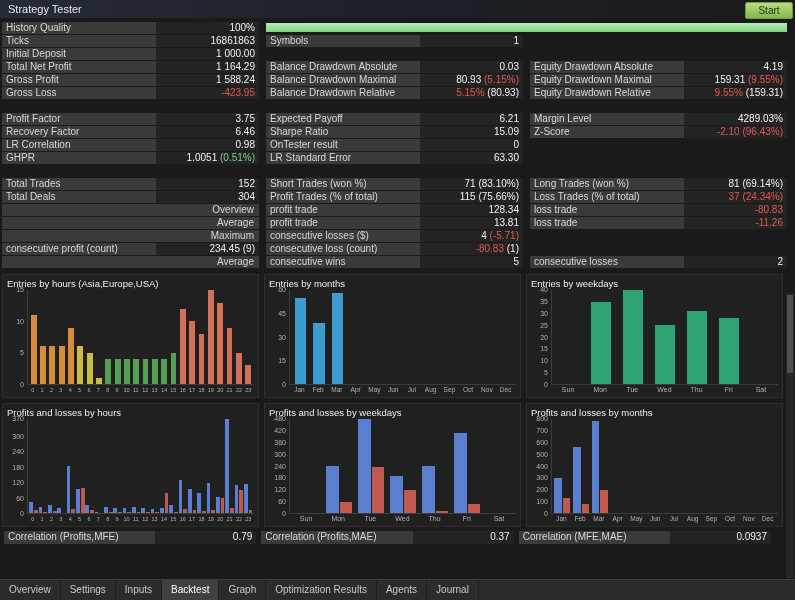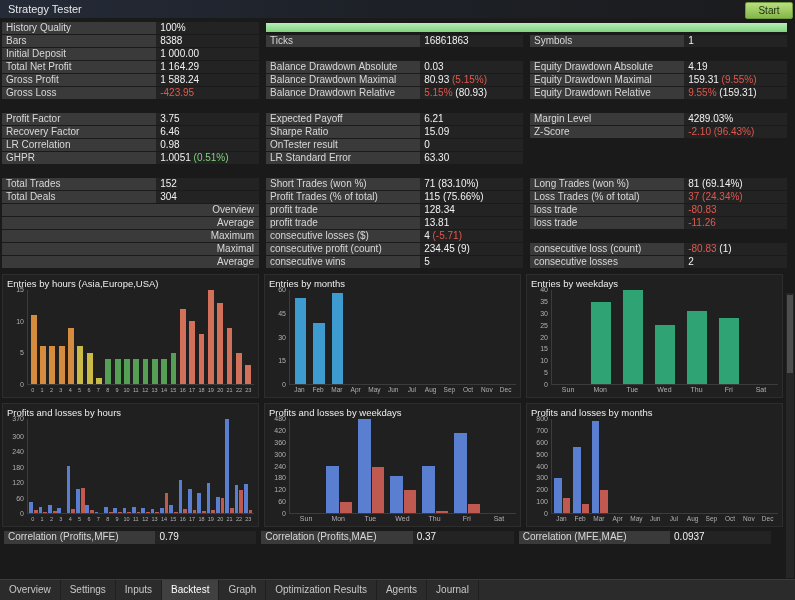--- a/index.html
+++ b/index.html
@@ -17,21 +17,21 @@
   .record-dot{width:11px;height:11px;border-radius:50%;
     background:radial-gradient(circle at 35% 35%,#ff6a5e,#d3281c);margin-right:12px;}
   
   .stats{padding:4px 8px 0 2px;}
   .srow{display:grid;grid-template-columns:1fr 1fr 1fr;column-gap:7px;height:12px;margin-bottom:1px;}
   .gap-row{height:12px;margin-bottom:1px;}
   .cell{display:flex;line-height:12px;min-width:0;}
   .lbl{flex:0 0 60%;background:#3a3a3a;padding:0 4px;color:#d8d8d8;
        white-space:nowrap;overflow:hidden;box-sizing:border-box;}
   .rlab{flex:1;background:#3a3a3a;text-align:right;padding:0 5px;color:#d8d8d8;}
-  .val{flex:1;background:#232323;text-align:left;padding:0 4px;color:#f2f2f2;
+  .val{flex:1;background:#232323;text-align:right;padding:0 4px;color:#f2f2f2;
        white-space:nowrap;overflow:hidden;}
   .progress-track{grid-column:2 / 4;background:#2a2a2a;height:9px;margin-top:1px;}
   .progress-fill{height:100%;background:linear-gradient(#b8ecb8,#7fd47f);}
   
   .charts{padding:5px 12px 0 2px;}
   .chart-grid{display:grid;grid-template-columns:repeat(3,1fr);column-gap:5px;row-gap:5px;}
   .chart{background:#202020;border:1px solid #2d2d2d;height:124px;
          padding:2px 4px;box-sizing:border-box;display:flex;flex-direction:column;}
   .chart-title{font-size:9.5px;color:#eee;height:13px;line-height:13px;
                white-space:nowrap;overflow:hidden;}
@@ -78,24 +78,20 @@
       <div class="cell">
         <div class="lbl">History Quality</div>
         <div class="val"><span>100%</span></div>
       </div>
       <div class="progress-track">
         <div class="progress-fill" style="width: 100%;"></div>
       </div>
     </div>
     <div class="srow">
       <div class="cell">
-        <div class="lbl">Bars</div>
-        <div class="val"><span>8388</span></div>
-      </div>
-      <div class="cell">
         <div class="lbl">Ticks</div>
         <div class="val"><span>16861863</span></div>
       </div>
       <div class="cell">
         <div class="lbl">Symbols</div>
         <div class="val"><span>1</span></div>
       </div>
     </div>
     <div class="srow">
       <div class="cell">
@@ -255,23 +251,20 @@
     <div class="srow">
       <div class="cell">
         <div class="rlab">Maximum</div>
       </div>
       <div class="cell">
         <div class="lbl">consecutive losses ($)</div>
         <div class="val"><span>4 </span><span style="color: rgb(224, 88, 78);">(-5.71)</span></div>
       </div>
     </div>
     <div class="srow">
-      <div class="cell">
-        <div class="rlab">Maximal</div>
-      </div>
       <div class="cell">
         <div class="lbl">consecutive profit (count)</div>
         <div class="val"><span>234.45 (9)</span></div>
       </div>
       <div class="cell">
         <div class="lbl">consecutive loss (count)</div>
         <div class="val"><span style="color: rgb(224, 88, 78);">-80.83 </span><span>(1)</span></div>
       </div>
     </div>
     <div class="srow">

